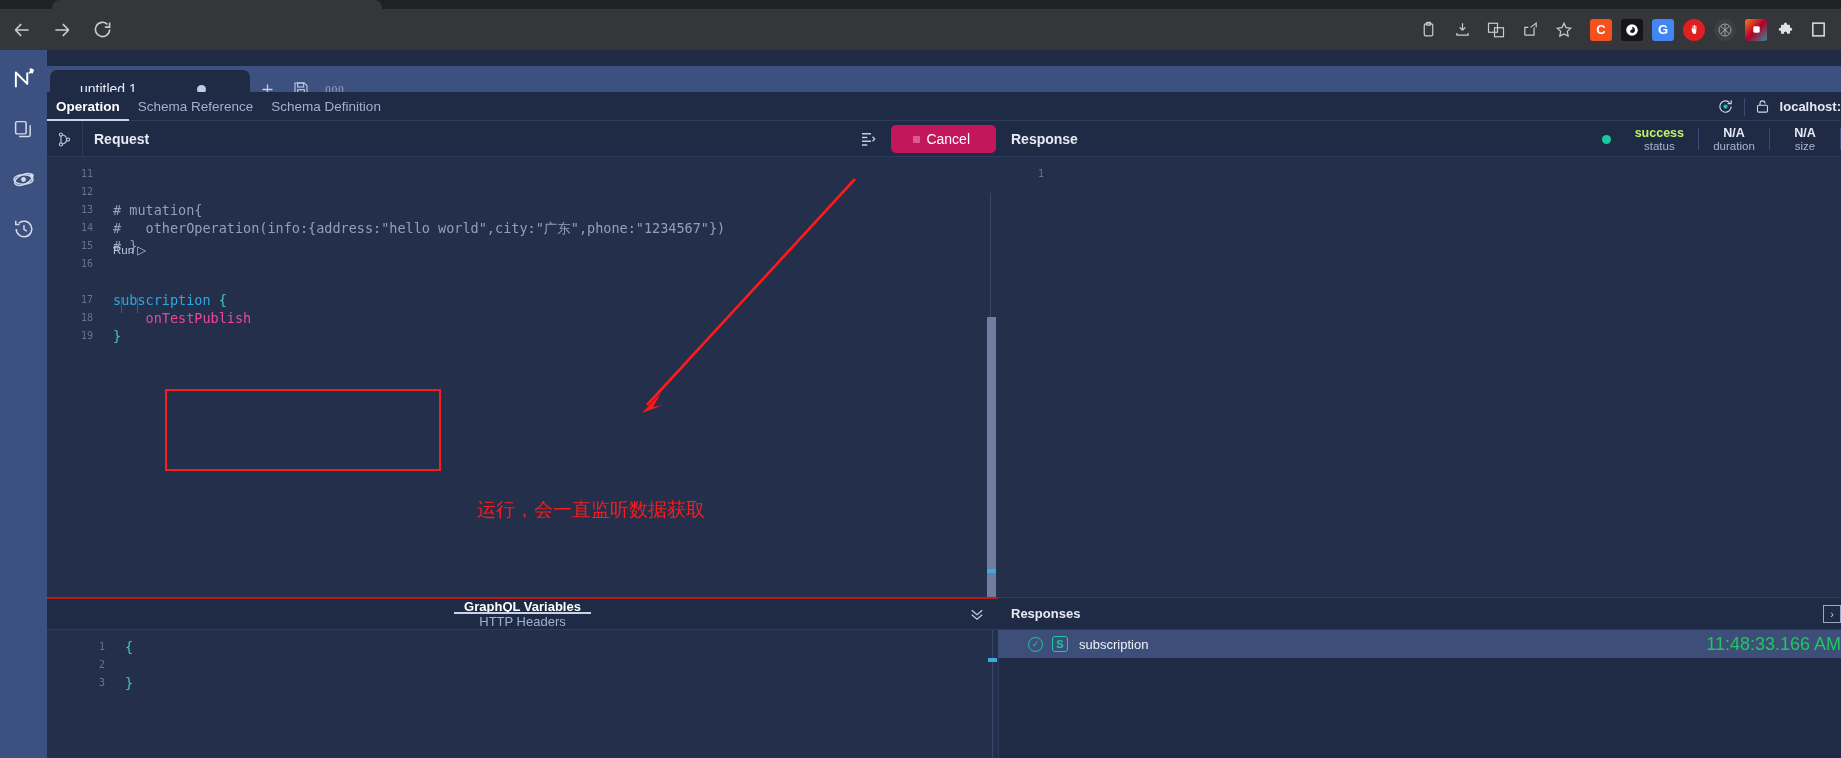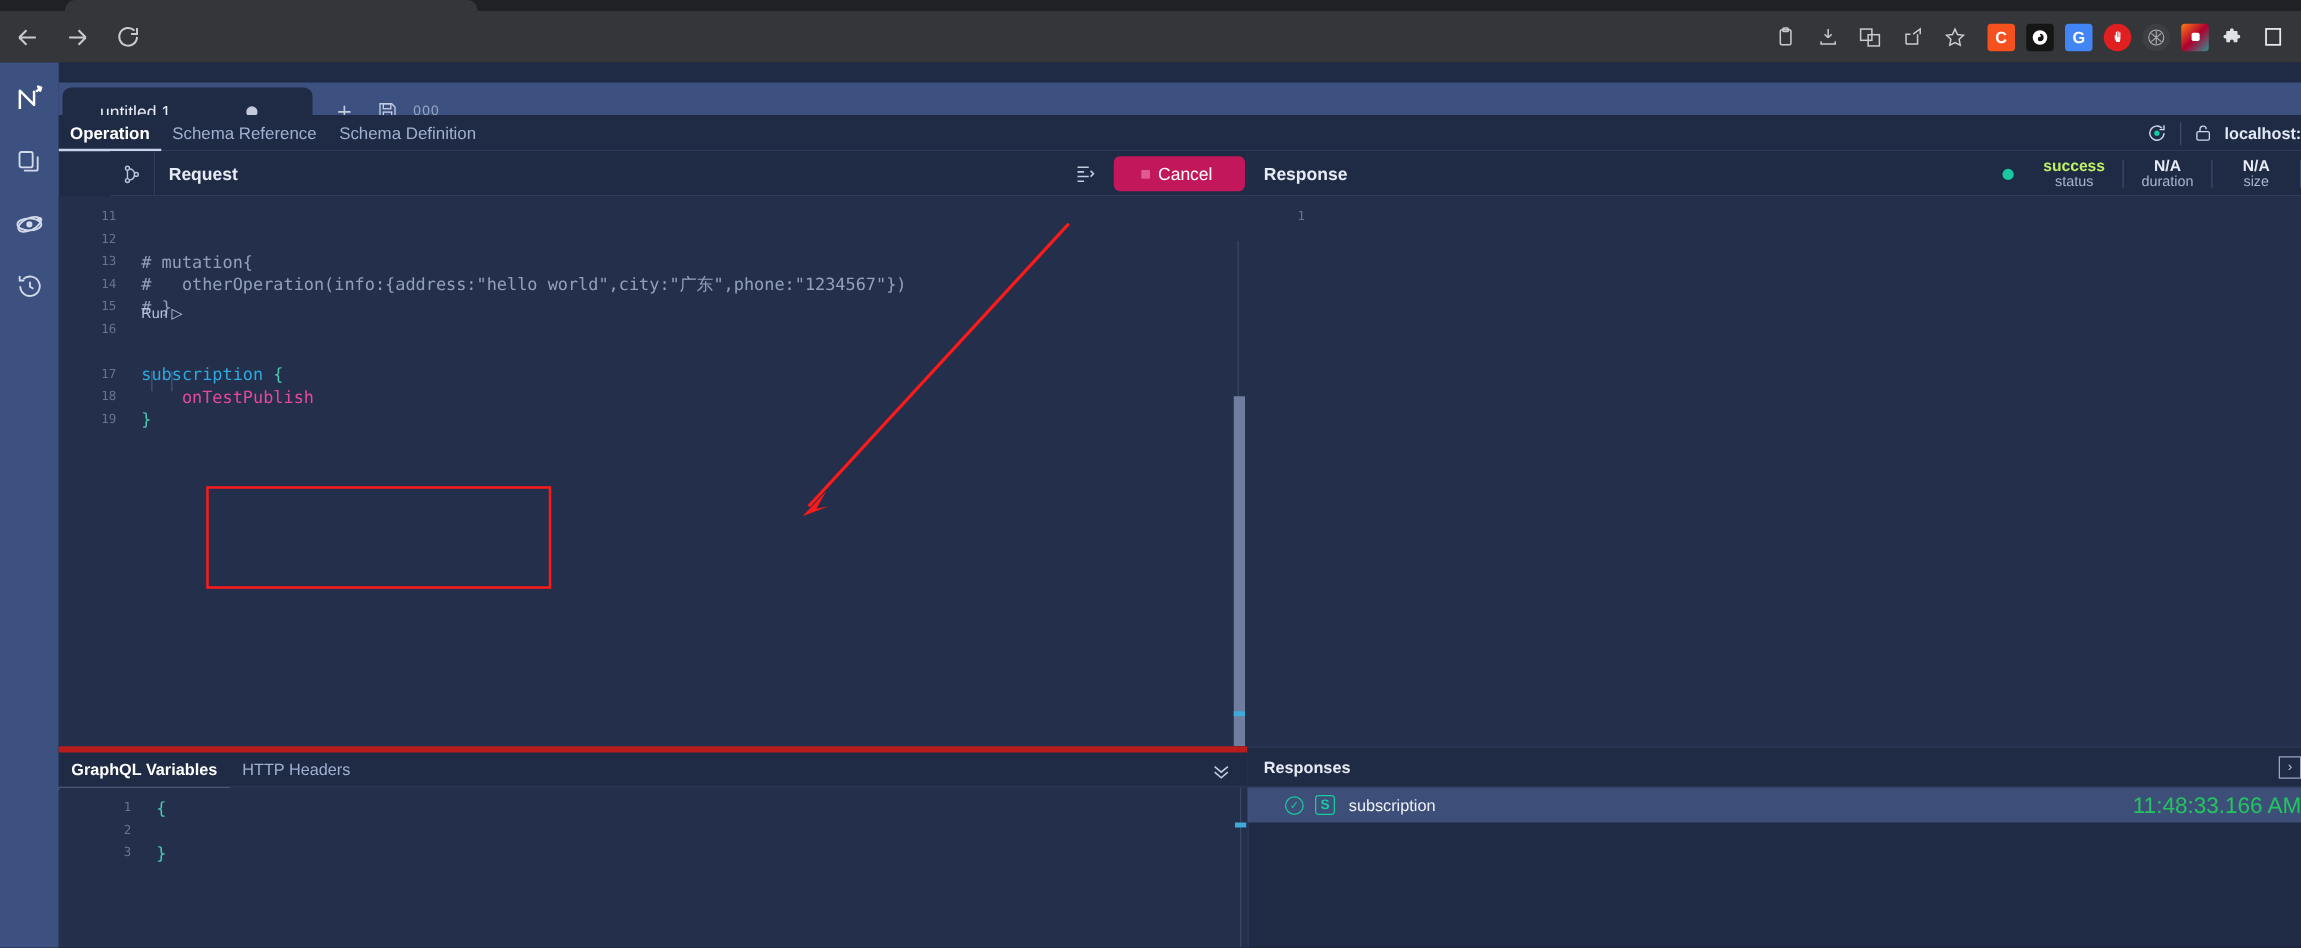--- a/index.html
+++ b/index.html
@@ -86,22 +86,23 @@
     margin-left: 3px; height: 38px; min-width: 200px;
     background: #1f2b45; border-radius: 7px 7px 0 0;
     display: flex; align-items: center; padding: 0 14px 0 30px;
     position: relative;
   }
   #doc-tab .tab-label { font-size: 14px; color: #e7ebf5; }
   #doc-tab .tab-dot {
     width: 9px; height: 9px; border-radius: 50%; background: #c3cadd; margin-left: 60px;
   }
   .tabbar-btn {
-    width: 34px; height: 38px; display: flex; align-items: center; justify-content: flex-end;
+    width: 34px; height: 38px; display: flex; align-items: center; justify-content: center;
     color: #c5cde3;
+    font-family: Liberation Serif, serif;
   }
 
   
   #section-tabs {
     position: absolute; left: 47px; top: 42px; width: 1794px; height: 29px;
     background: #1f2b45; display: flex; align-items: center;
     border-bottom: 1px solid #2e3c5c; padding-left: 0;
   }
   .sec-tab {
     height: 29px; display: flex; align-items: center; padding: 0 9px;
@@ -116,21 +117,21 @@
   #section-right {
     position: absolute; right: 0; top: 0; height: 29px;
     display: flex; align-items: center; gap: 10px; padding-right: 0;
   }
   #section-right .divider { width: 1px; height: 18px; background: #3c4c70; }
   #endpoint-text { font-size: 13px; color: #e2e8f5; font-weight: bold; white-space: nowrap; }
 
   
   #main-split { position: absolute; left: 47px; top: 71px; width: 1794px; height: 637px; }
 
-  #left-pane { position: absolute; left: 0; top: 0; width: 951px; height: 637px; padding-left: 41px; }
+  #left-pane { position: absolute; left: 0; top: 0; width: 951px; height: 637px; }
   #right-pane { position: absolute; left: 951px; top: 0; width: 843px; height: 637px; }
 
   .pane-head {
     height: 36px; background: #1f2b45; display: flex; align-items: center;
     border-bottom: 1px solid #2e3c5c; position: relative;
   }
   .pane-title { font-size: 14px; color: #e7ebf5; font-weight: bold; }
 
   #req-gutter-ic {
     position: absolute; left: 0; top: 0; width: 36px; height: 36px;
@@ -191,21 +192,21 @@
   #annot-svg { position: absolute; left: 0; top: 0; width: 951px; height: 440px; pointer-events: none; }
   #annot-text {
     position: absolute; left: 430px; top: 340px; color: #ff1a1a; font-size: 19px;
     font-family: "DejaVu Sans", sans-serif; white-space: nowrap;
   }
 
   
   #vars-head {
     position: absolute; left: 0; top: 476px; width: 951px; height: 33px;
     background: #1f2b45; display: flex; align-items: center;
-    border-top: 5px solid #b91c1c; border-bottom: 1px solid #2e3c5c;
+    border-top: 2px solid #b91c1c; border-bottom: 1px solid #2e3c5c; flex-direction: column;
   }
   .vtab { height: 33px; display: flex; align-items: center; padding: 0 10px;
     font-size: 13px; color: #9fb0d0; position: relative; }
   .vtab.active { color: #ffffff; font-weight: bold; }
   .vtab.active::after { content:""; position:absolute; left:0; right:0; bottom:0; height:2px; background:#c8d2e8; }
   #vars-collapse { position: absolute; right: 12px; top: 6px; color: #c3cbdf; }
   #vars-editor {
     position: absolute; left: 0; top: 509px; width: 951px; height: 128px;
     background: #232f4b; overflow: hidden;
   }
@@ -484,20 +485,21 @@
             <div class="code-line" style="top: 170px; position: absolute; left: 0px; width: 900px;"><span class="lno">19</span><span class="ltext"><span class="c-punc">}</span></span></div>
           </div>
         <div id="run-lens">Run ▷</div>
         <div id="indent-guide-1"></div>
         <div id="indent-guide-2"></div>
         <div id="red-box"></div>
         <svg id="annot-svg">
           <line x1="808" y1="22" x2="600" y2="248" stroke="#ff1a1a" stroke-width="2.6"></line>
           <polygon points="595,256 614,236 606,250 616,248" fill="#ff1a1a"></polygon>
         </svg>
+        <div id="annot-text">运行，会一直监听数据获取</div>
         <div id="req-scrollbar">
           <div id="req-scroll-track"></div>
           <div id="req-scroll-thumb"></div>
           <div id="req-scroll-mark"></div>
         </div>
       </div>
 
       <div id="vars-head">
         <div class="vtab active">
             <span>GraphQL Variables</span>

